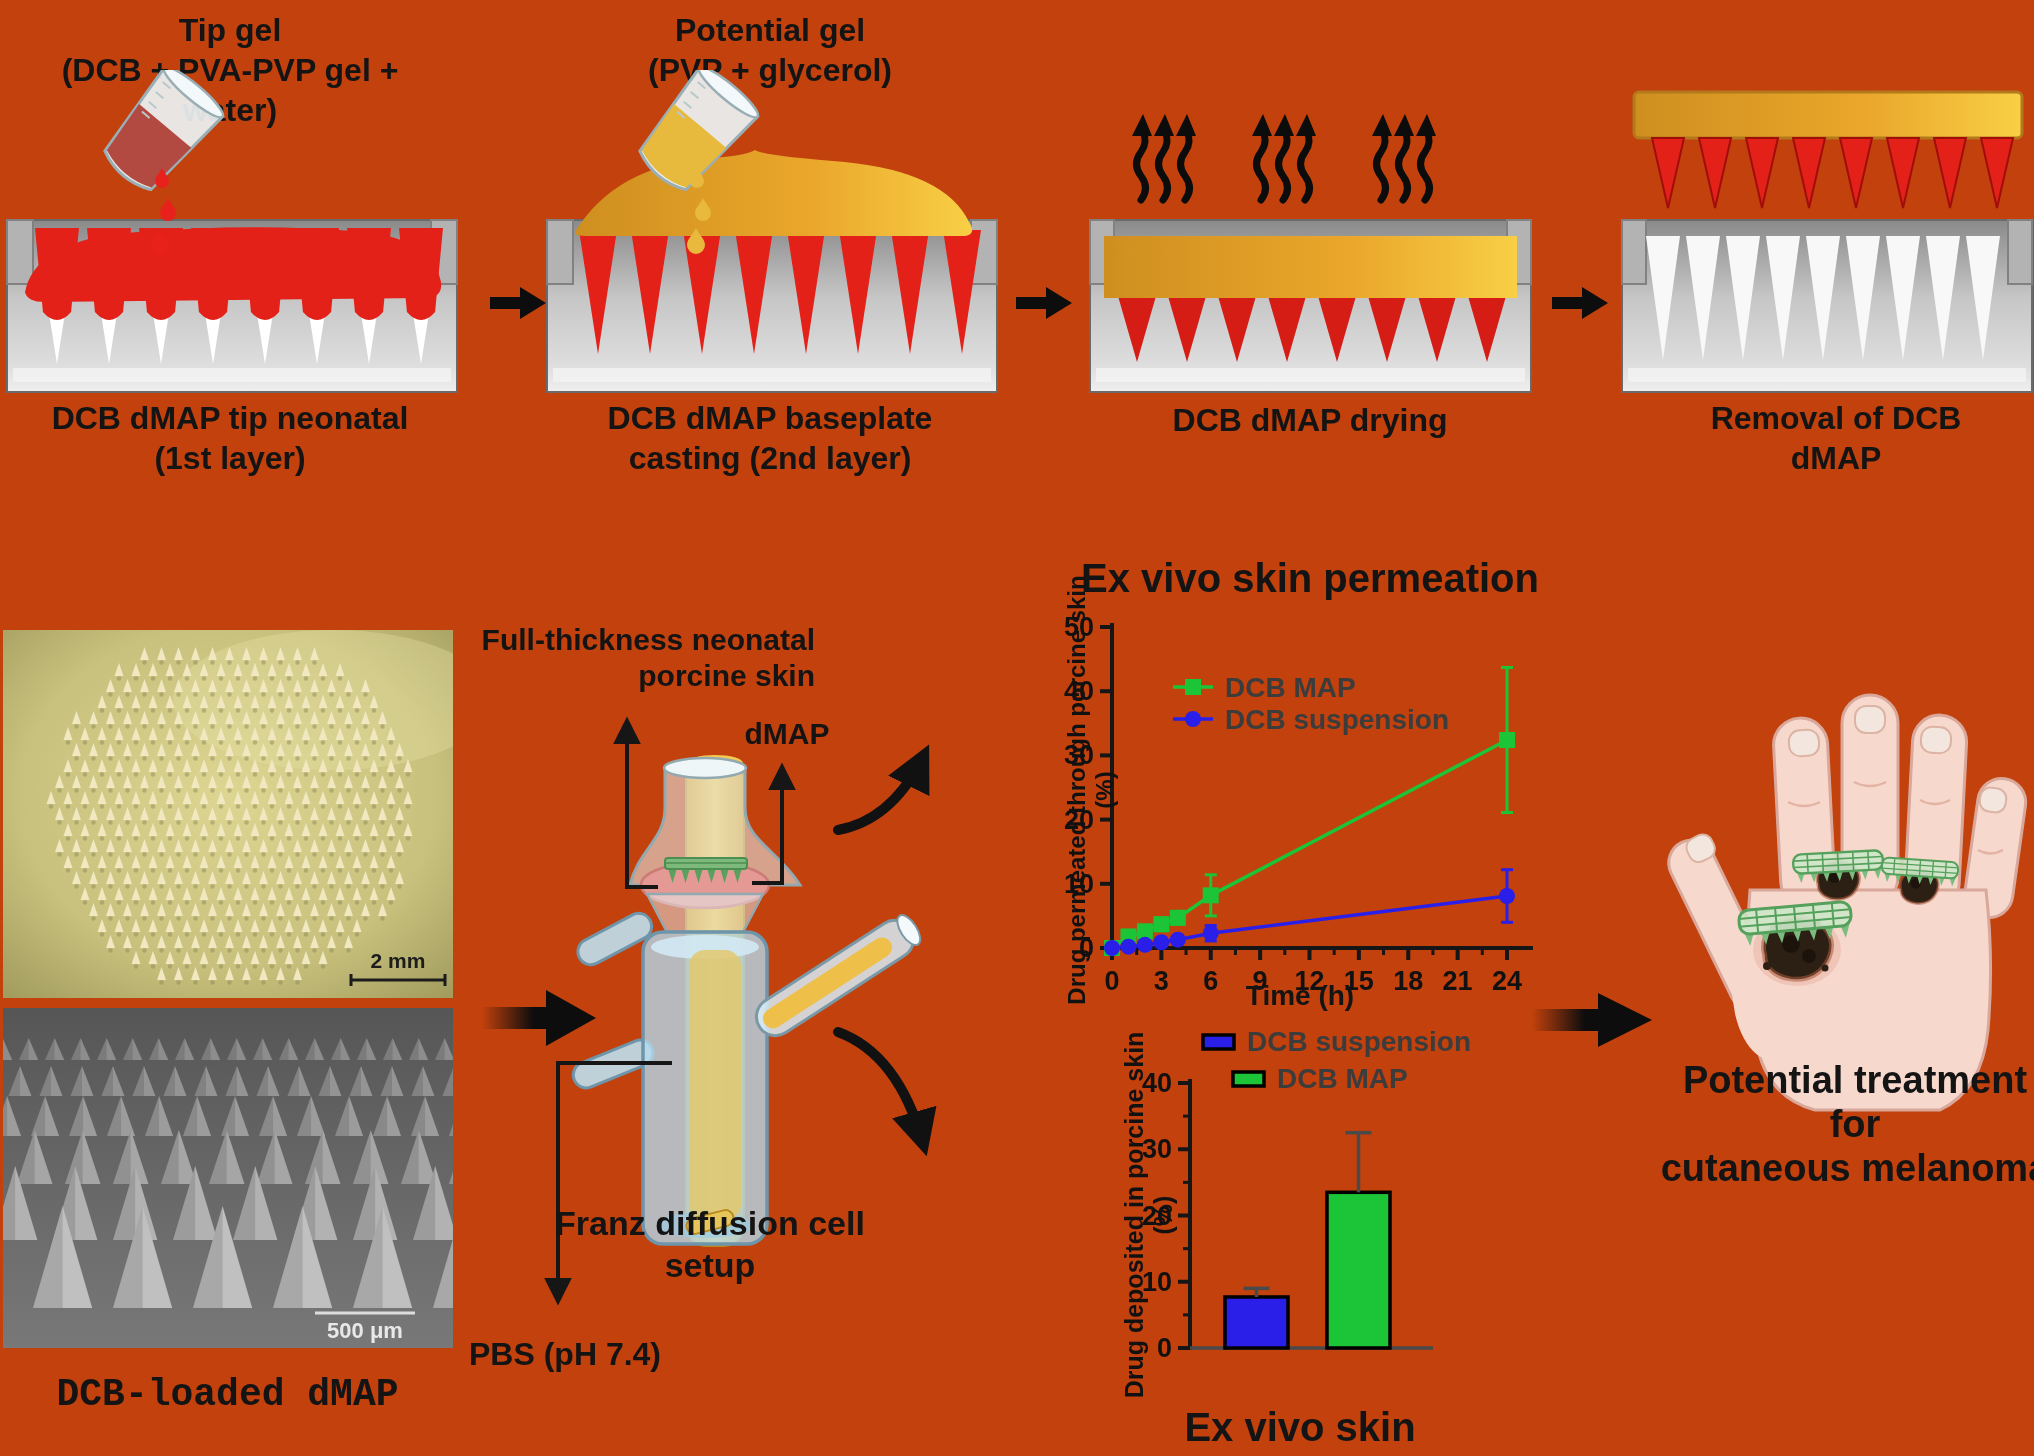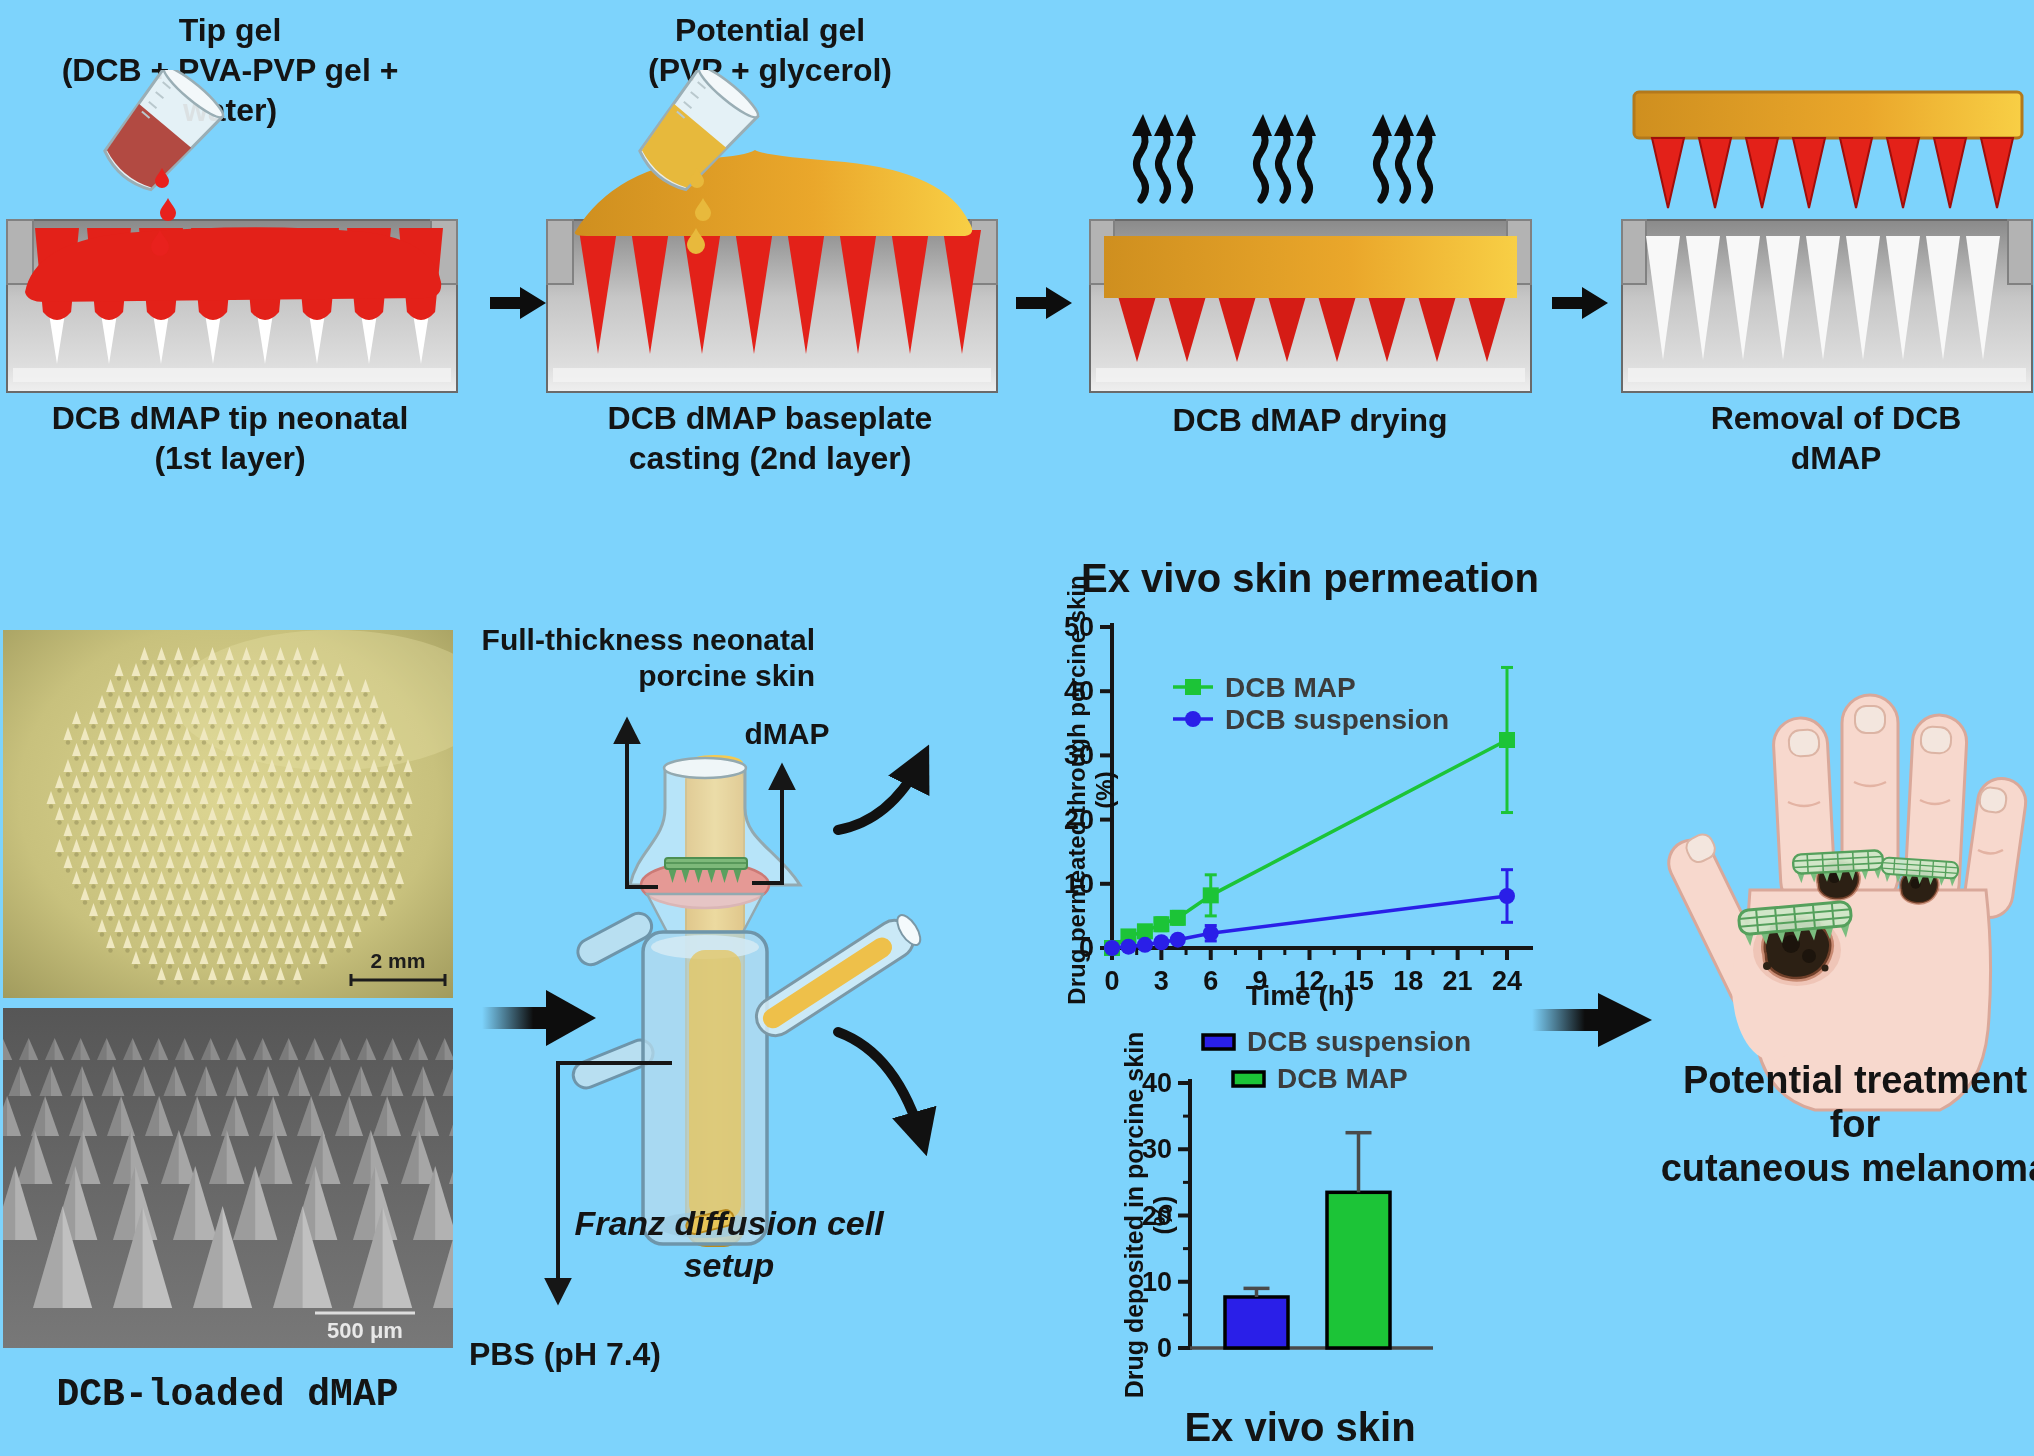--- a/index.html
+++ b/index.html
@@ -1,16 +1,16 @@
 <!DOCTYPE html>
 <html><head>
 <meta charset="utf-8">
 <style>
   html,body{margin:0;padding:0;background:#ffffff;}
-  .canvas{position:relative;width:2034px;height:1456px;background:#7dd3fc;overflow:hidden;
+  .canvas{position:relative;width:2034px;height:1456px;background:#c2410c;overflow:hidden;
           font-family:"Liberation Sans",sans-serif;color:#111;}
   .abs{position:absolute;}
   .cap{font-weight:bold;text-align:center;color:#141414;}
   .cap-lg{font-size:32px;line-height:40px;}
   .cap-xl{font-size:38px;line-height:46px;font-family:Liberation Mono, monospace;}
   .cap-md{font-size:30px;line-height:36px;}
   svg{display:block;}
   svg text{font-family:"Liberation Sans",sans-serif;}
   .rot90{transform:rotate(-90deg);transform-origin:50% 50%;font-weight:bold;text-align:center;}
 </style>
@@ -1230,21 +1230,21 @@
 
     <path d="M378,230 Q432,220 463,157" stroke="#111" stroke-width="10" fill="none" stroke-linecap="round" marker-end="url(#ahBig)"></path>
     <path d="M378,432 Q438,454 463,543" stroke="#111" stroke-width="10" fill="none" stroke-linecap="round" marker-end="url(#ahBig)"></path>
   </svg>
 
   <div class="abs cap cap-md" style="left:465px;top:622px;width:350px;text-align:right;">
     <div>Full-thickness neonatal</div>
     <div>porcine skin</div>
   </div>
   <div class="abs cap cap-md" style="left:732px;top:716px;width:110px;">dMAP</div>
-  <div class="abs cap" style="left:564px;top:1202px;width:330px;font-size:34px;line-height:42px;font-style:italic;">
+  <div class="abs cap" style="left:545px;top:1202px;width:330px;font-size:34px;line-height:42px;">
     <div>Franz diffusion cell</div>
     <div>setup</div>
   </div>
   <div class="abs cap" style="left:460px;top:1336px;width:210px;font-size:32px;">PBS (pH 7.4)</div>
 
   <div class="abs cap" style="left:1070px;top:556px;width:480px;font-size:40px;">Ex vivo skin permeation</div>
   <svg class="abs" style="left:1055px;top:552px;" width="515" height="475" viewBox="0 0 515 475" id="perm-chart">
       <line x1="57" y1="398" x2="57" y2="71" stroke="#161616" stroke-width="4"></line>
       <line x1="55" y1="396" x2="478" y2="396" stroke="#161616" stroke-width="4"></line>
       <line x1="57" y1="396" x2="45" y2="396" stroke="#161616" stroke-width="4"></line>

